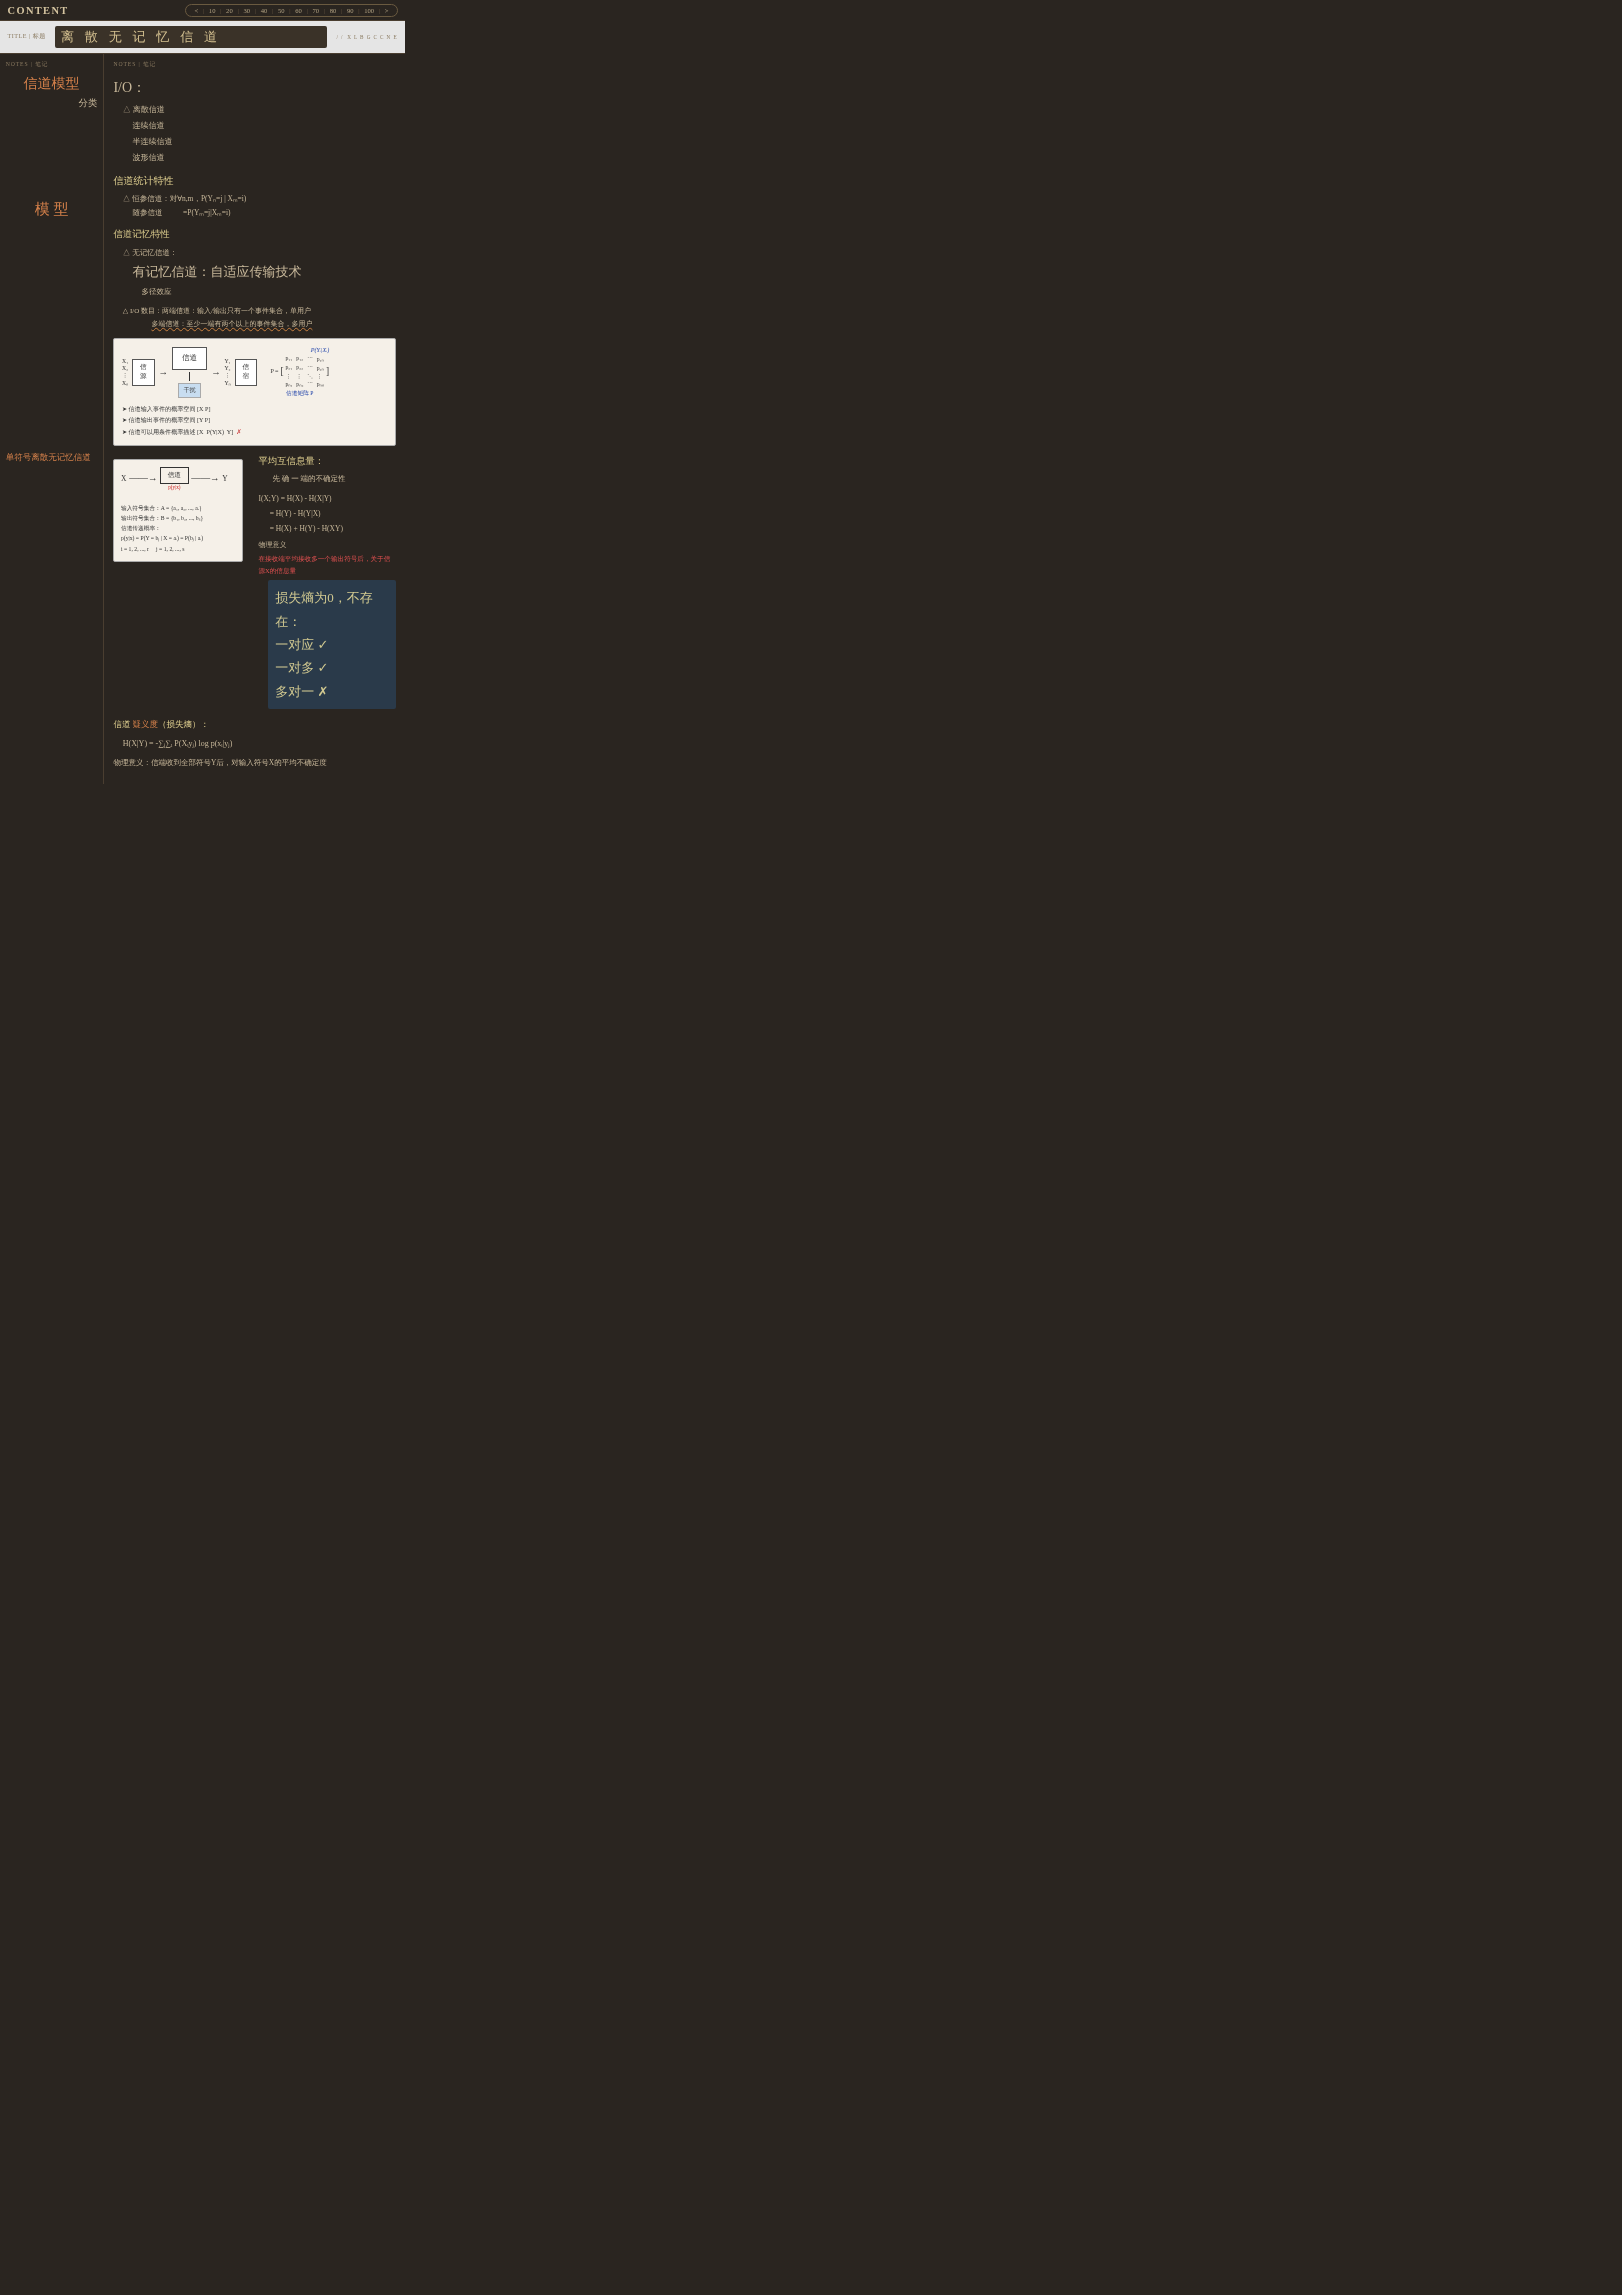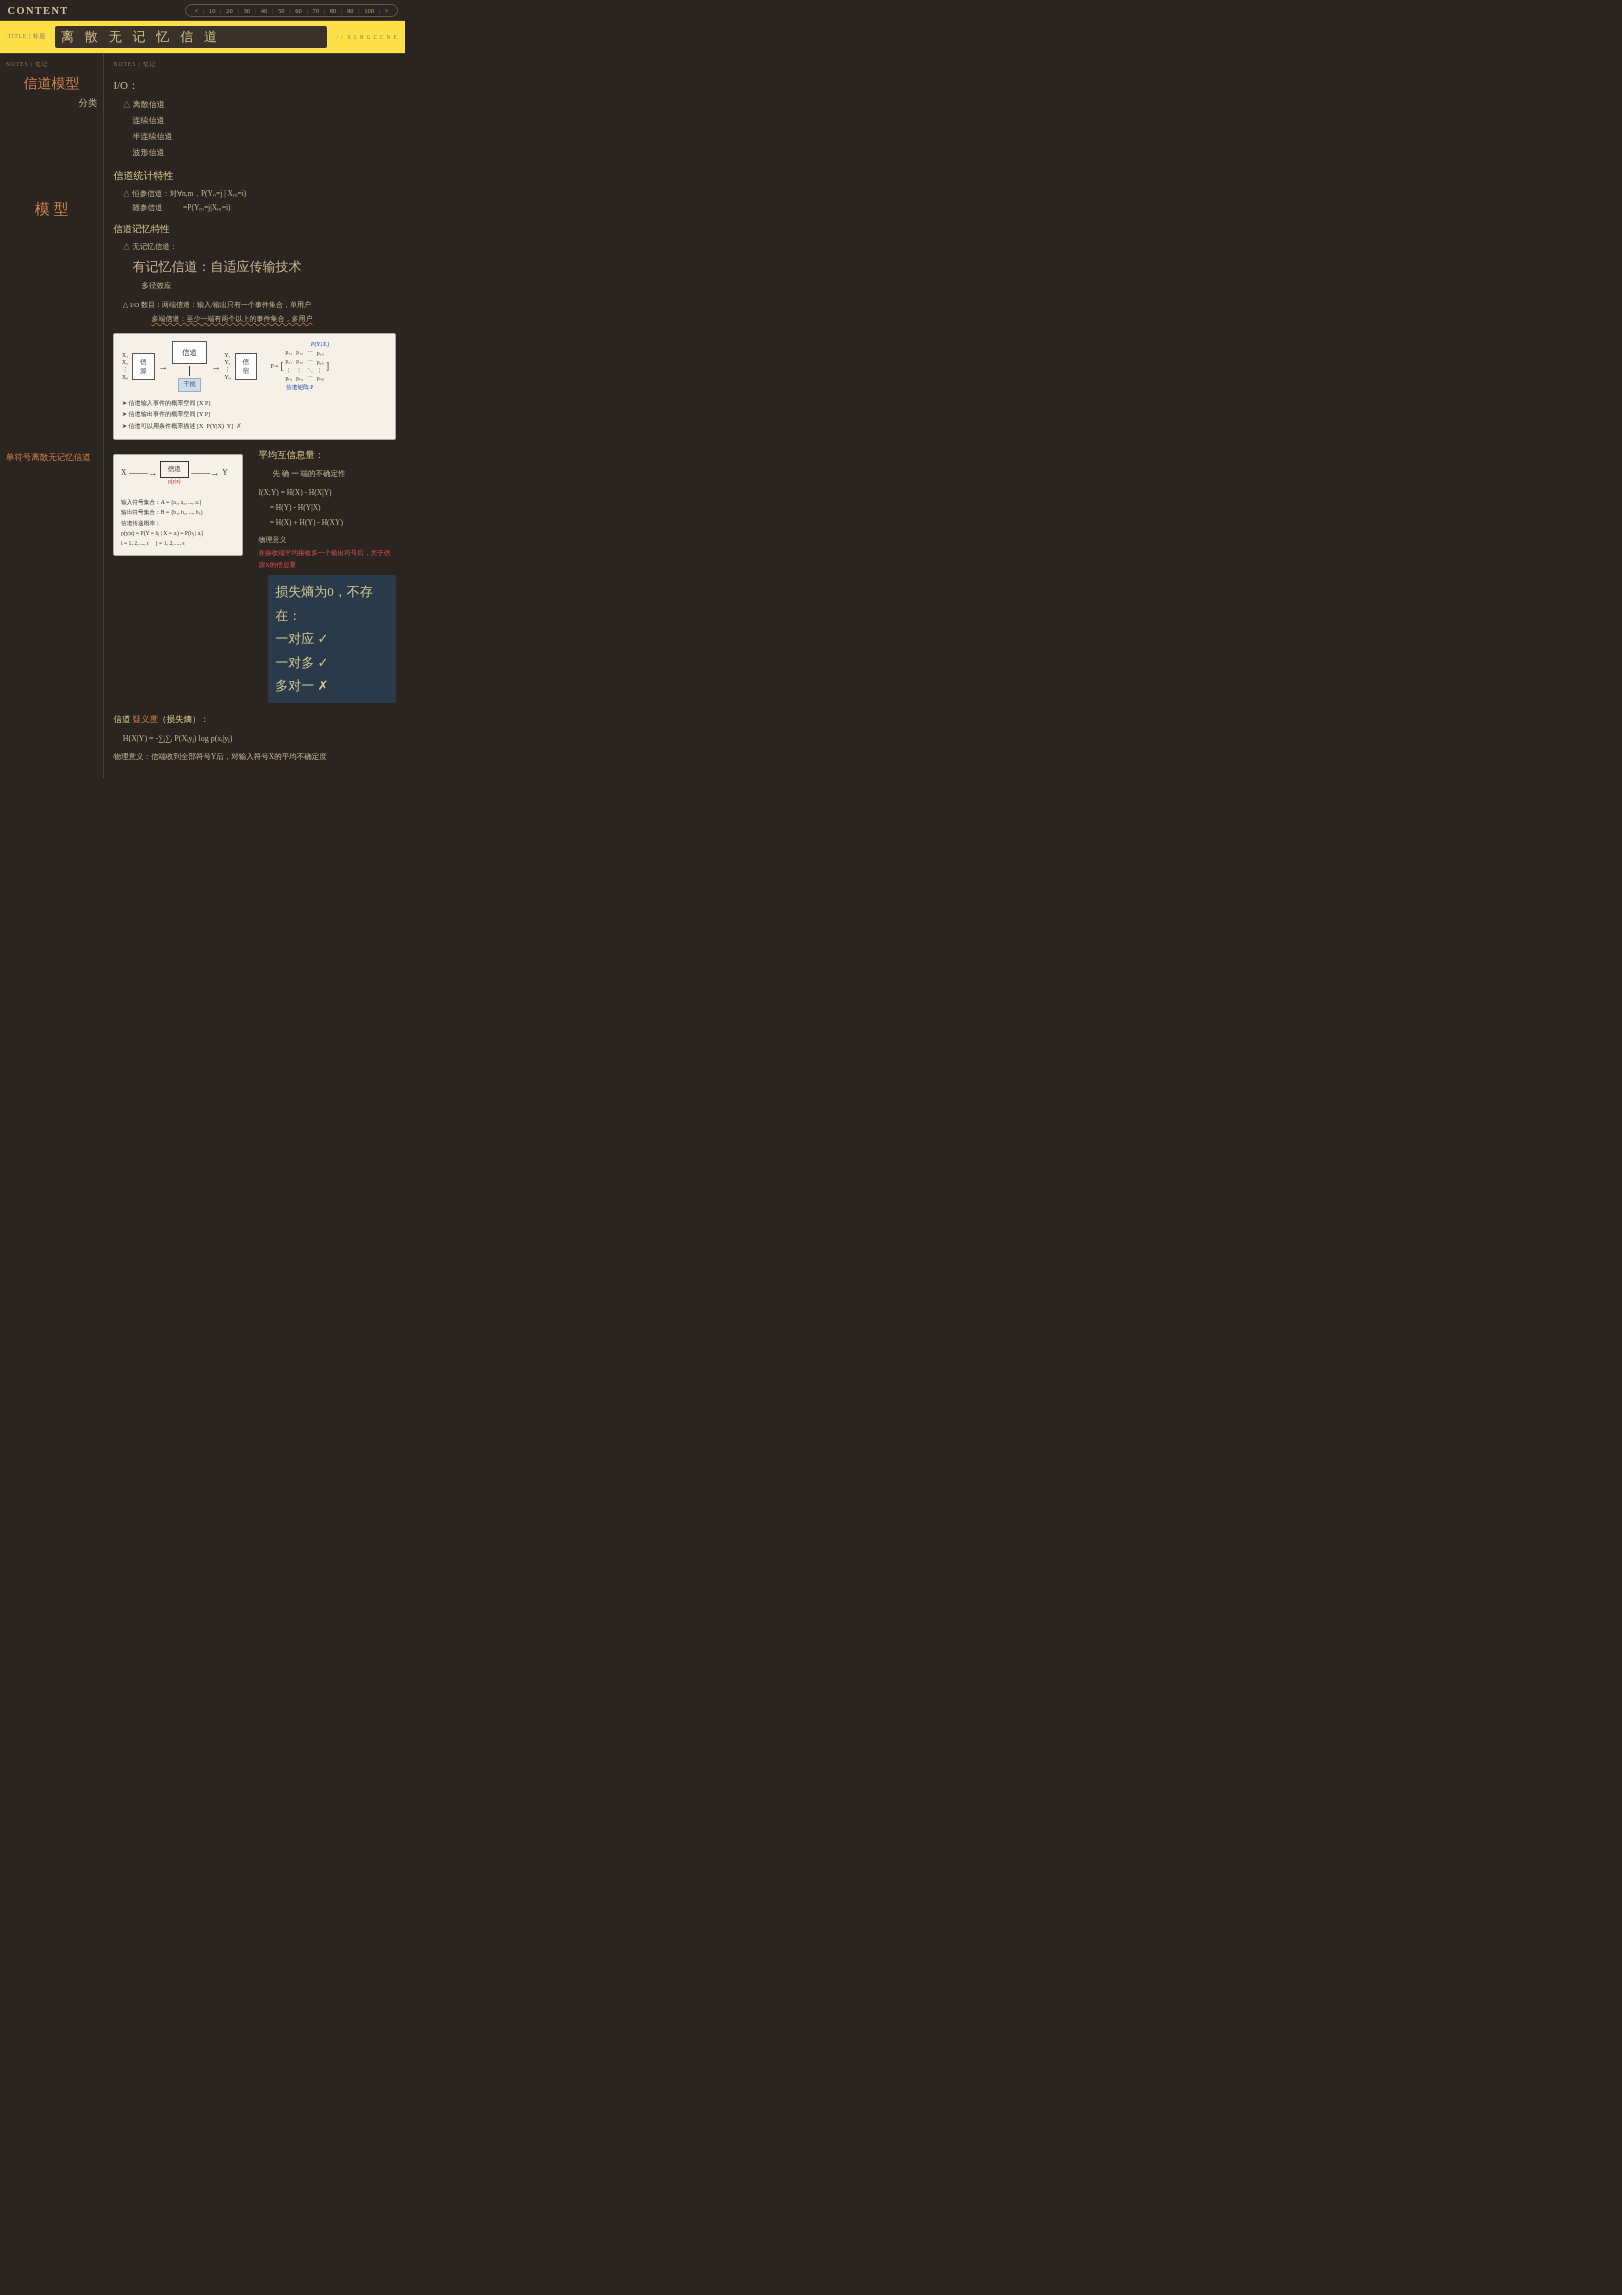--- a/index.html
+++ b/index.html
@@ -49,21 +49,21 @@
       color: #6a5a40;
     }
 
     
     .title-row {
       display: flex;
       align-items: center;
       padding: 4.7px 7.5px;
       border-bottom: 0.5px solid #4a3e30;
       gap: 9.4px;
-      background-color: #fde047;
+      background-color: #e5e5e5;
     }
 
     .title-label {
       font-size: 6.1px;
       color: #8a7a60;
       white-space: nowrap;
       letter-spacing: 0.5px;
     }
 
     .title-content {
@@ -334,21 +334,21 @@
 
     <div class="keyword-section3">
       <div class="keyword-main3" style="font-size:8.5px; color:#d4804a; text-align:left;">单符号离散无记忆信道</div>
     </div>
   </div>
 
   <div class="notes-area">
     <div class="notes-label">NOTES | 笔记</div>
 
     <div class="note-section handwritten">
-      <div class="hw-line" style="font-size:11px;">I/O：</div>
+      <div class="hw-line" style="font-size:14px;">I/O：</div>
       <div class="hw-line indent-1 triangle" style="font-size:8px;">离散信道</div>
       <div class="hw-line indent-2" style="font-size:8px;">连续信道</div>
       <div class="hw-line indent-2" style="font-size:8px;">半连续信道</div>
       <div class="hw-line indent-2" style="font-size:8px;">波形信道</div>
     </div>
 
     <div class="note-section handwritten">
       <div style="font-size:10px; color:#e0d090; margin:4.7px 0 1.9px 0;">信道统计特性</div>
       <div class="indent-1 triangle" style="font-size:7.5px;">恒参信道：对∀n,m，P(Yₙ=j | Xₘ=i)</div>
       <div class="indent-2" style="font-size:7.5px;">随参信道&nbsp;&nbsp;&nbsp;&nbsp;&nbsp;&nbsp;&nbsp;&nbsp;&nbsp;&nbsp;&nbsp;=P(Yₘ=j|Xₘ=i)</div>

